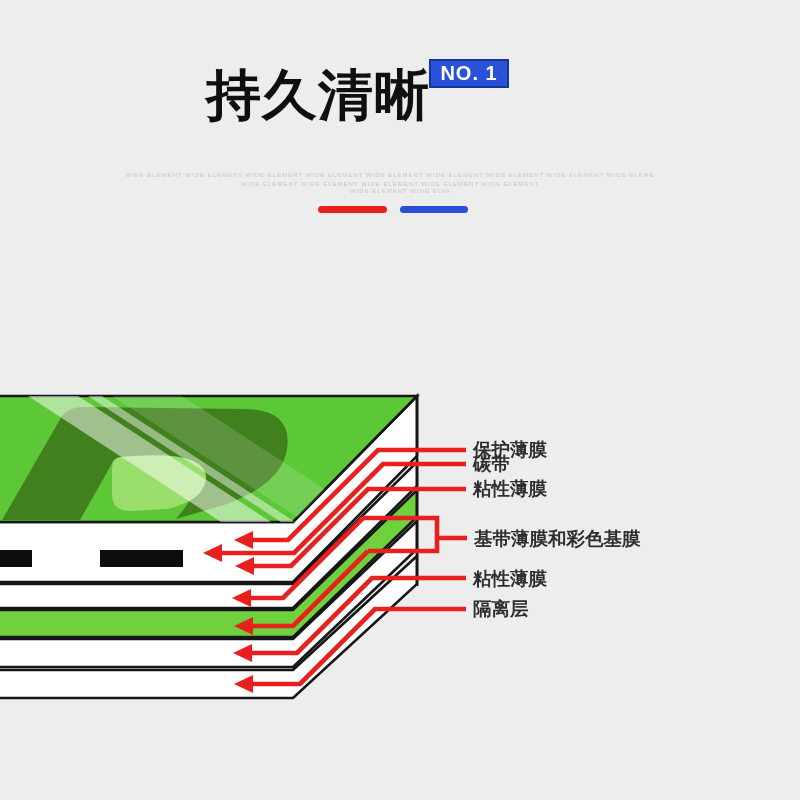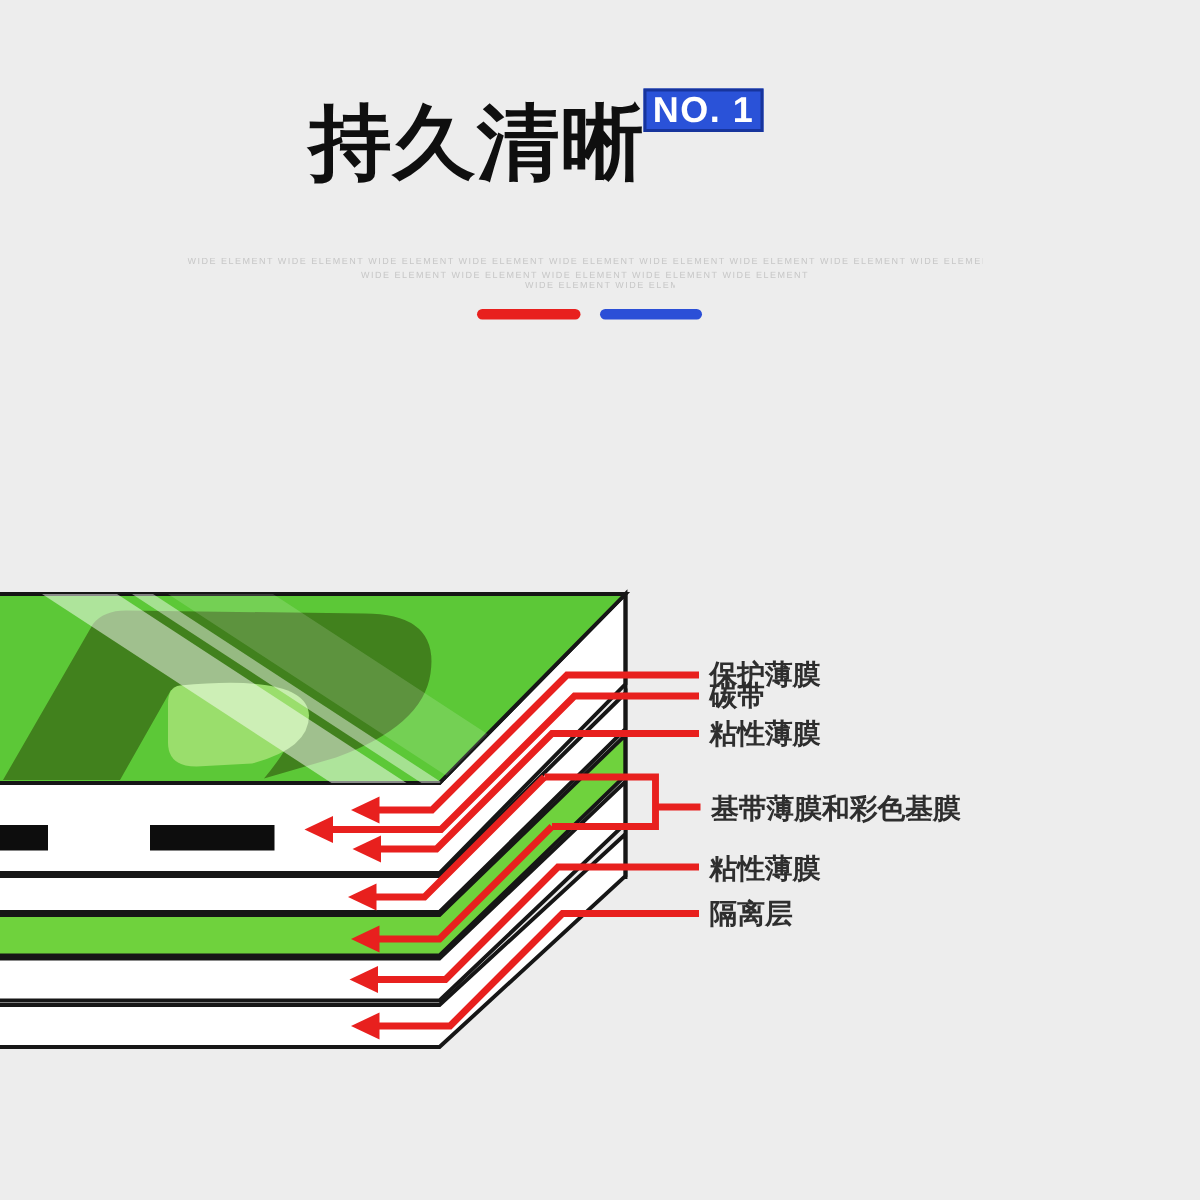--- a/index.html
+++ b/index.html
@@ -17,21 +17,21 @@
     font-weight:800;color:#0f0f0f;
     font-size:55px;line-height:55px;letter-spacing:1px;
     white-space:nowrap;
   }
   .title-1{top:52px;margin-top:16px;}
   .title-2{top:108px;}
   .badge{
     position:absolute;left:429px;top:59px;
     width:76px;height:25px;
     background:#2a52d8;border:2px solid #17349c;
-    color:#ffffff;font-weight:700;font-size:24px;line-height:25px;
+    color:#ffffff;font-weight:700;font-size:20px;line-height:25px;
     text-align:center;letter-spacing:1px;
     font-family:"Liberation Sans",sans-serif;
   }
   .fineprint{
     position:absolute;left:125px;top:172px;width:530px;
     text-align:center;color:#c7c7c7;
     font-size:6px;line-height:7px;letter-spacing:1px;
     white-space:nowrap;overflow:hidden;
   }
   .fp2{top:181px;left:240px;width:300px;}

